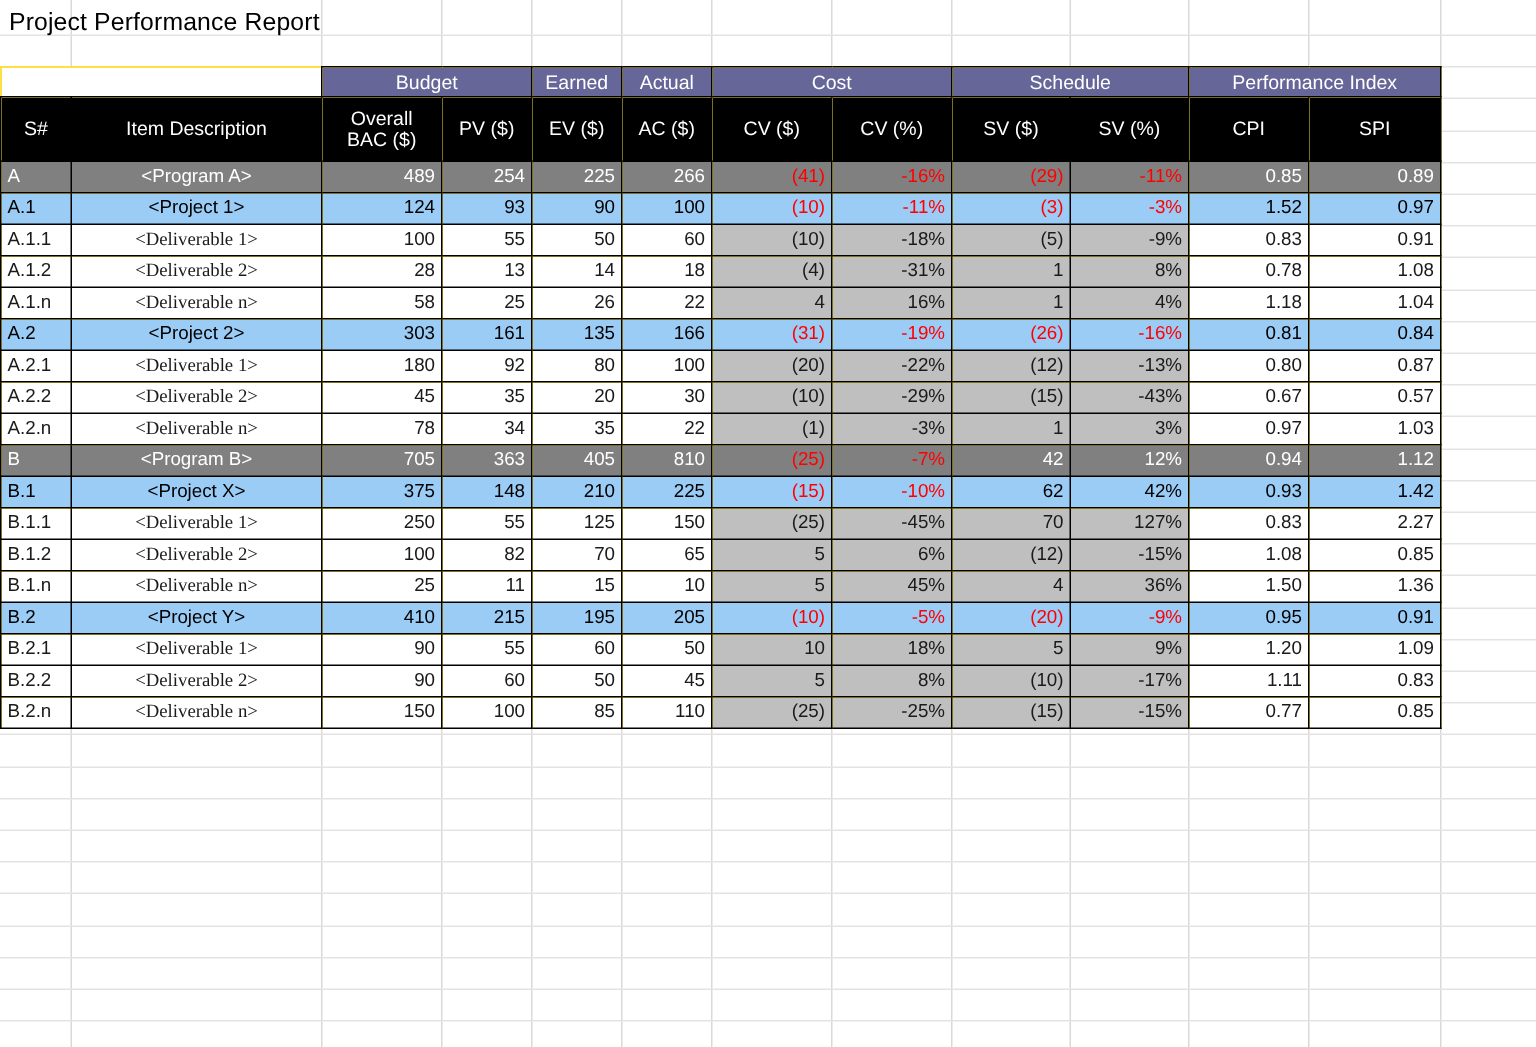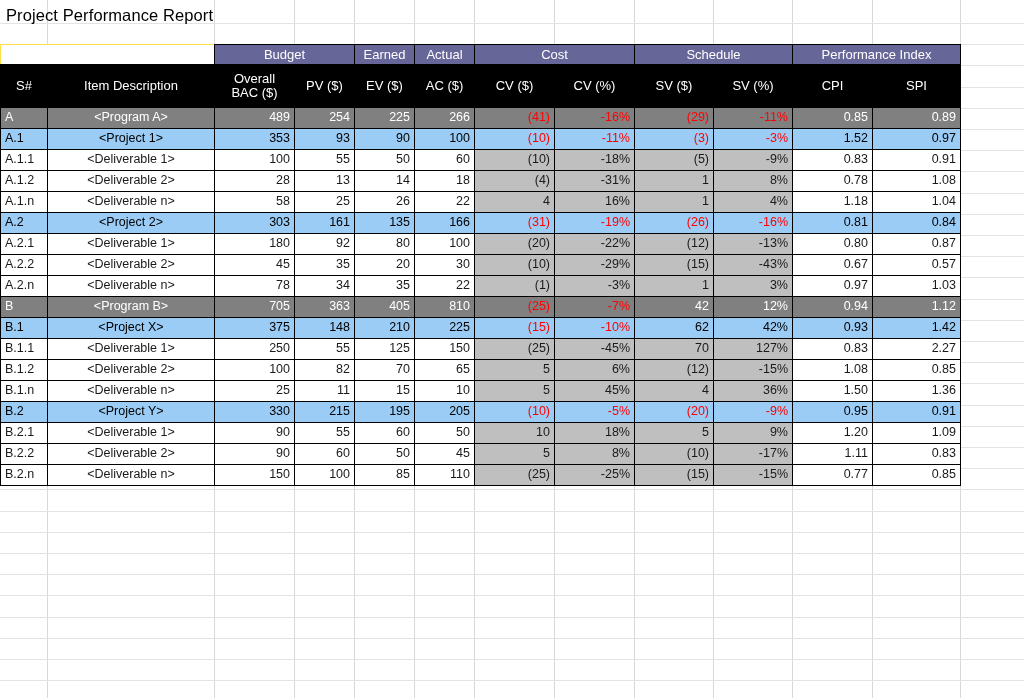--- a/index.html
+++ b/index.html
@@ -138,21 +138,21 @@
     background: #BFBFBF;
   }
 
   td.neg { color: #FF0000; }
   tr.lvl-program td.neg { color: #FF0000; }
   tr.lvl-project td.neg { color: #FF0000; }
 
   
   .ind0 { padding-left: 0; }
   .ind1 { padding-left: 14px; }
-  .ind2 { padding-left: 30px; }
+  .ind2 { padding-left: 30px; font-family: Liberation Serif, serif; }
 </style>
 </head>
 <body>
 
 <div id="page">
 
   <div id="sheet-grid">
       <div class="grid-v" style="left: 47px;"></div>
       <div class="grid-v" style="left: 214px;"></div>
       <div class="grid-v" style="left: 294px;"></div>
@@ -255,21 +255,21 @@
           <td class="c-num vcell neg">(41)</td>
           <td class="c-num vcell neg">-16%</td>
           <td class="c-num vcell neg">(29)</td>
           <td class="c-num vcell neg">-11%</td>
           <td class="c-num">0.85</td>
           <td class="c-num">0.89</td>
         </tr>
         <tr class="row lvl-project">
           <td class="c-sn">A.1</td>
           <td class="c-desc ind1">&lt;Project 1&gt;</td>
-          <td class="c-num">353</td>
+          <td class="c-num">124</td>
           <td class="c-num">93</td>
           <td class="c-num">90</td>
           <td class="c-num">100</td>
           <td class="c-num vcell neg">(10)</td>
           <td class="c-num vcell neg">-11%</td>
           <td class="c-num vcell neg">(3)</td>
           <td class="c-num vcell neg">-3%</td>
           <td class="c-num">1.52</td>
           <td class="c-num">0.97</td>
         </tr>
@@ -437,21 +437,21 @@
           <td class="c-num vcell">5</td>
           <td class="c-num vcell">45%</td>
           <td class="c-num vcell">4</td>
           <td class="c-num vcell">36%</td>
           <td class="c-num">1.50</td>
           <td class="c-num">1.36</td>
         </tr>
         <tr class="row lvl-project">
           <td class="c-sn">B.2</td>
           <td class="c-desc ind1">&lt;Project Y&gt;</td>
-          <td class="c-num">330</td>
+          <td class="c-num">410</td>
           <td class="c-num">215</td>
           <td class="c-num">195</td>
           <td class="c-num">205</td>
           <td class="c-num vcell neg">(10)</td>
           <td class="c-num vcell neg">-5%</td>
           <td class="c-num vcell neg">(20)</td>
           <td class="c-num vcell neg">-9%</td>
           <td class="c-num">0.95</td>
           <td class="c-num">0.91</td>
         </tr>

